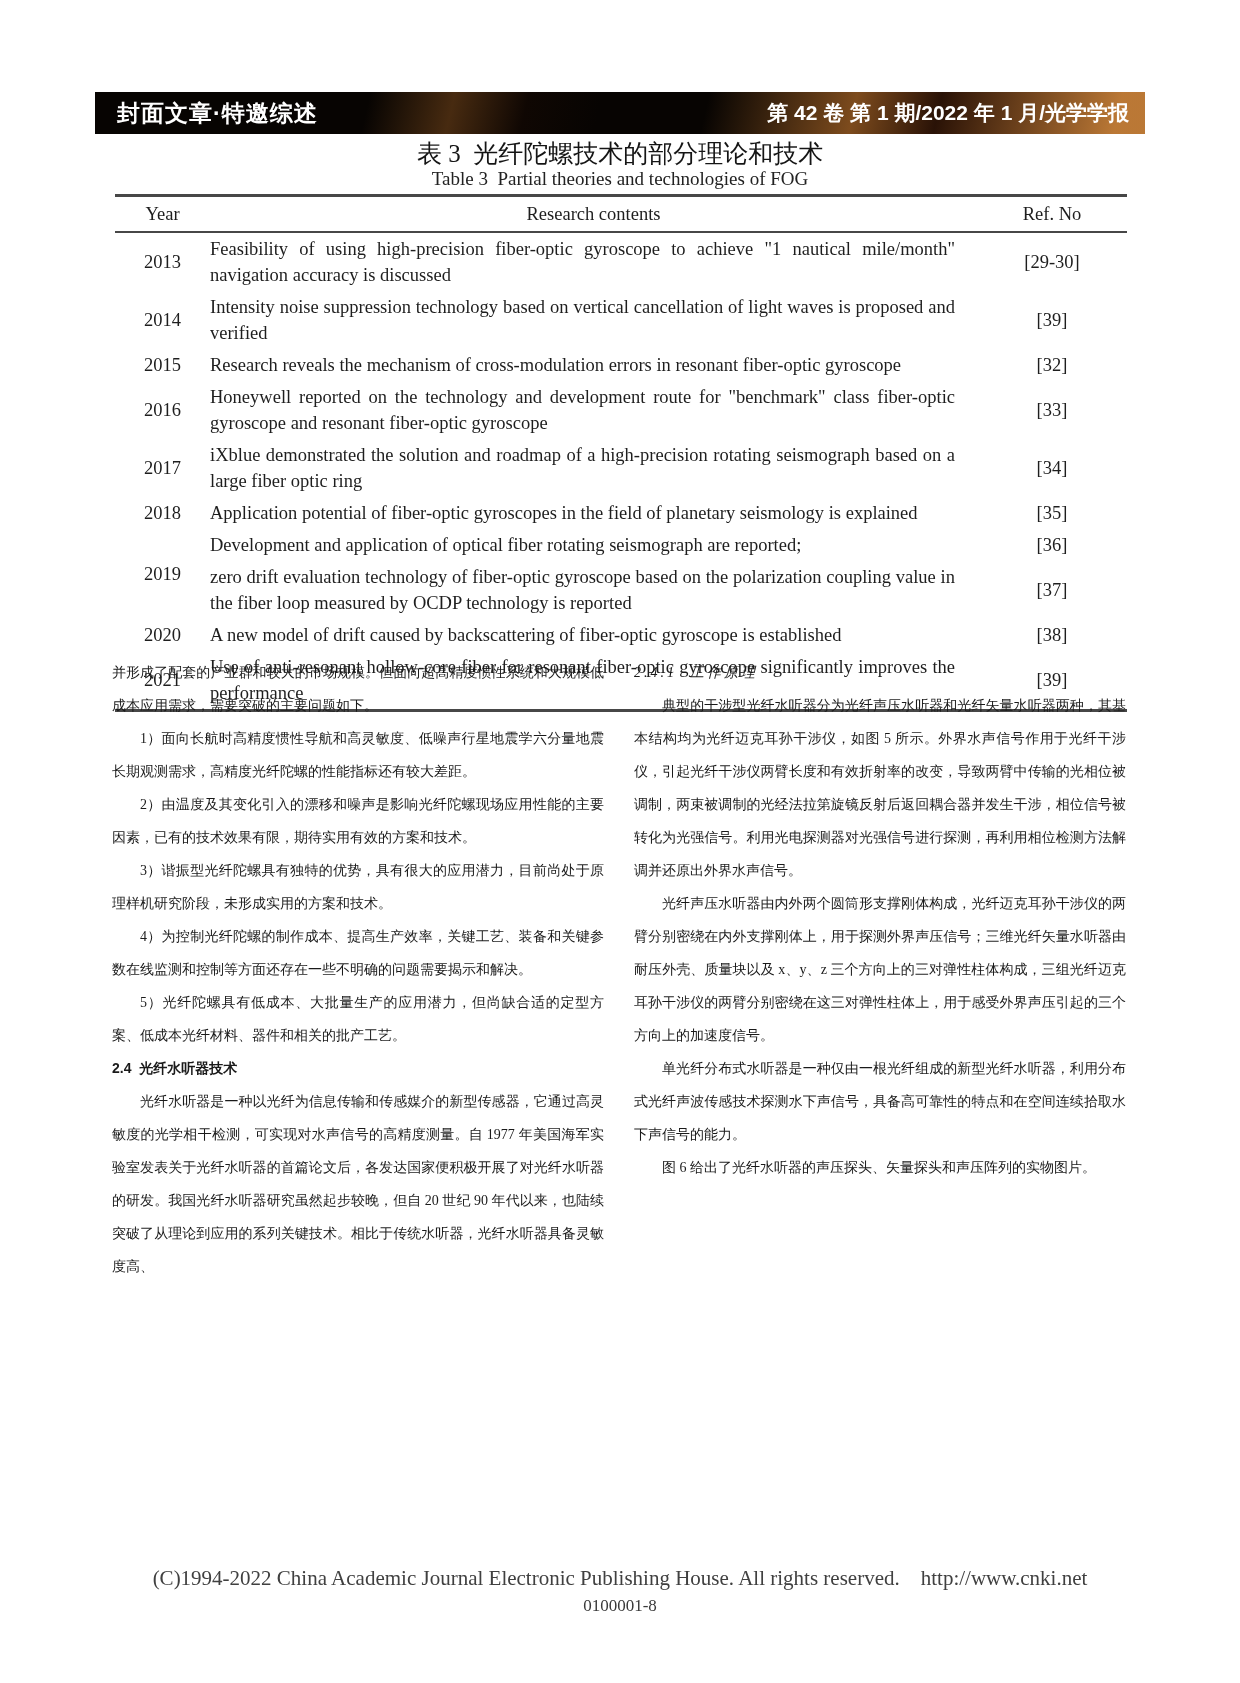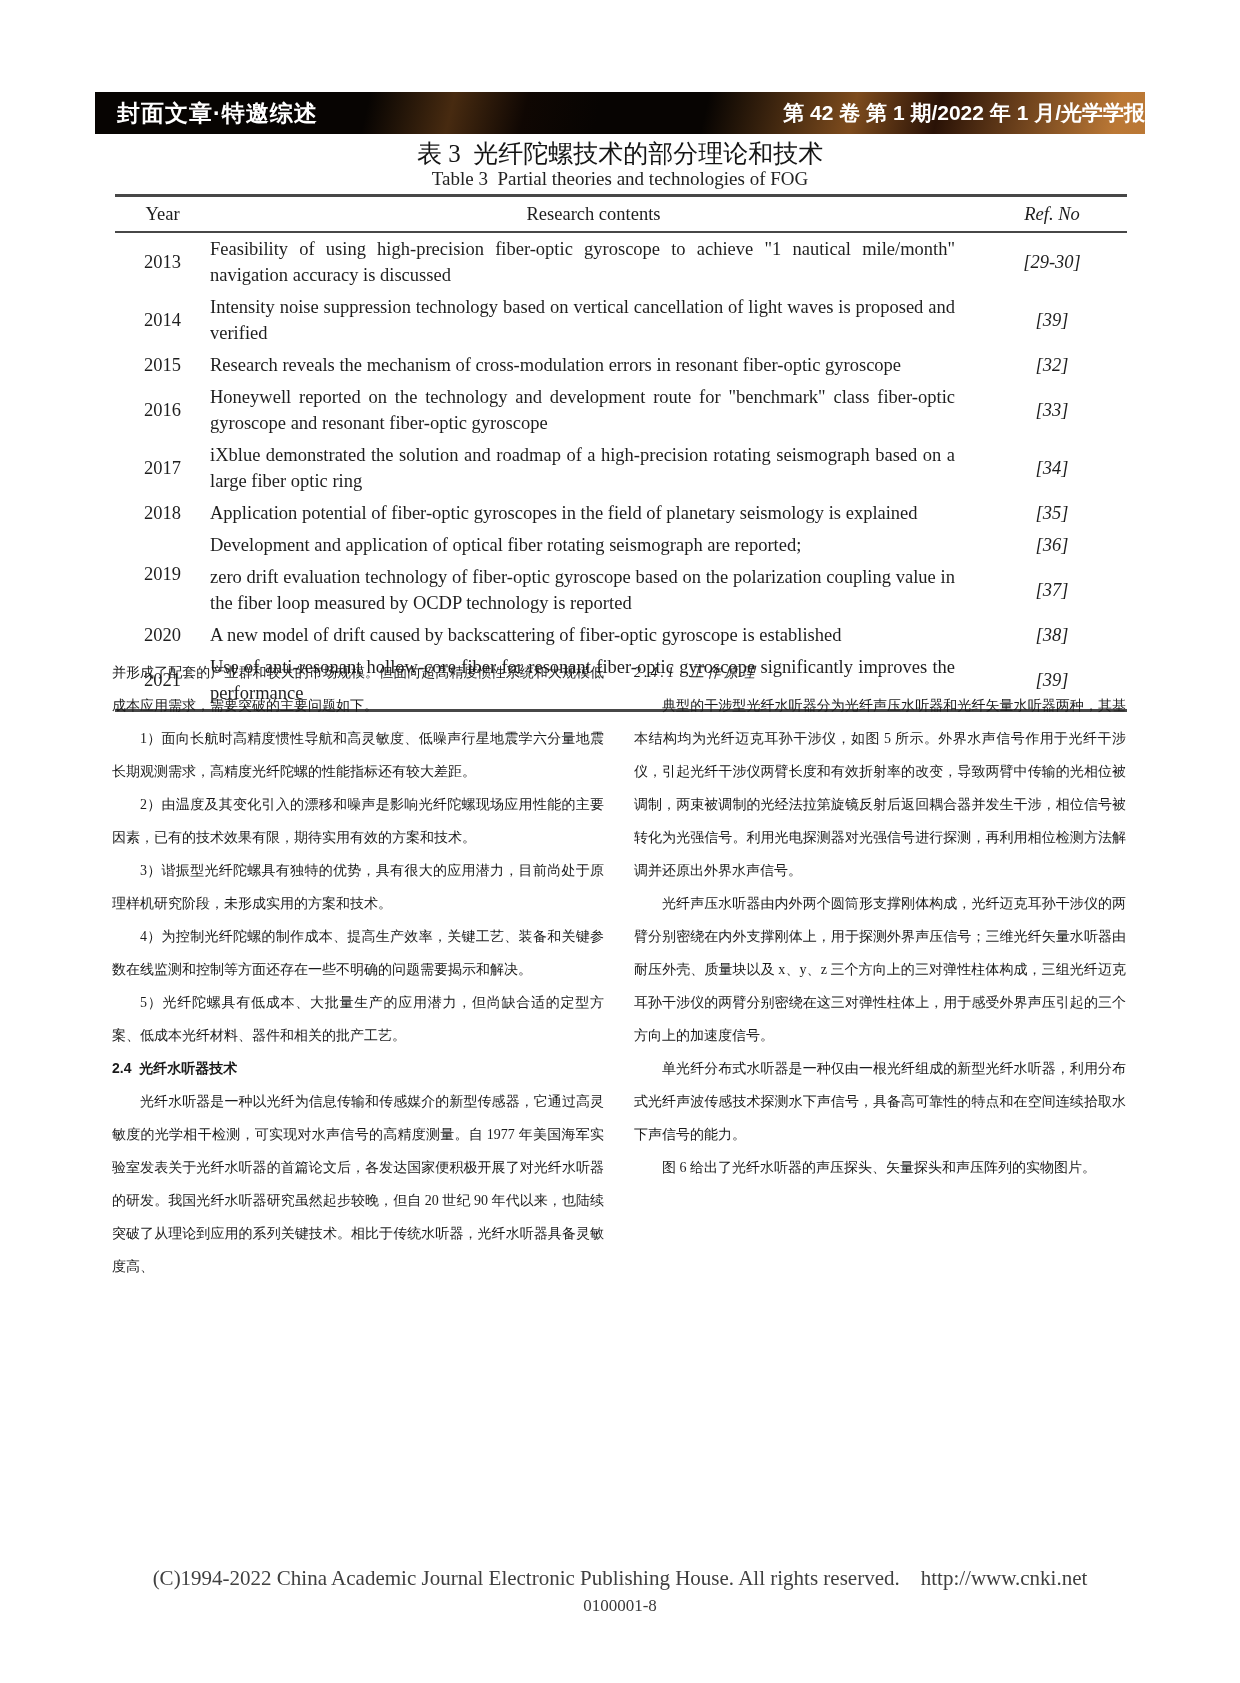--- a/index.html
+++ b/index.html
@@ -11,37 +11,37 @@
   .header-bar{
     position:absolute;left:95px;top:80px;width:1050px;height:42px;
     background-color:#070402;
     background-image:
       linear-gradient(103deg, transparent 26%, rgba(124,74,28,0.55) 34%, rgba(40,16,5,0.25) 41%, transparent 48%),
       linear-gradient(103deg, transparent 58%, rgba(146,88,34,0.85) 72%, rgba(70,30,10,0.55) 80%, rgba(196,126,56,0.95) 97%);
     display:flex;align-items:center;justify-content:space-between;
     font-family:"Liberation Sans","DejaVu Sans",sans-serif;font-weight:bold;color:#ffffff;
   }
   .hdr-left{padding-left:22px;font-size:23px;letter-spacing:1px;}
-  .hdr-right{font-size:21px;}
+  .hdr-right{padding-right:16px;font-size:21px;}
   
   .caption-cn{position:absolute;left:0;top:125px;width:100%;text-align:center;
     font-size:25px;white-space:pre-wrap;color:#151515;}
   .caption-en{position:absolute;left:0;top:156px;width:100%;text-align:center;
     font-size:19px;white-space:pre-wrap;color:#222;}
   
   .data-table{
     position:absolute;left:115px;top:182px;width:1012px;border-collapse:collapse;
     font-size:18.5px;color:#1e1e1e;
   }
   .data-table{border-top:3px solid #474747;border-bottom:3px solid #474747;}
   .data-table thead tr{border-bottom:2px solid #474747;}
   .data-table th{font-weight:normal;line-height:30px;padding:2px 0;}
   .data-table td{line-height:26px;padding:3px 0;vertical-align:middle;}
   .col-year{width:95px;text-align:center;}
-  .col-ref{width:150px;text-align:center;font-style:italic;}
+  .col-ref{width:150px;text-align:center;}
   td.col-content{text-align:justify;text-align-last:left;padding-right:22px;}
   th.col-content{text-align:center;}
   
   .col{position:absolute;top:644px;width:492px;font-size:14px;line-height:33px;
     text-align:justify;color:#1a1a1a;}
   .col.left{left:112px;}
   .col.right{left:634px;}
   .para{margin:0;}
   .para.indent{text-indent:2em;}
   .para.cont{text-indent:0;}

